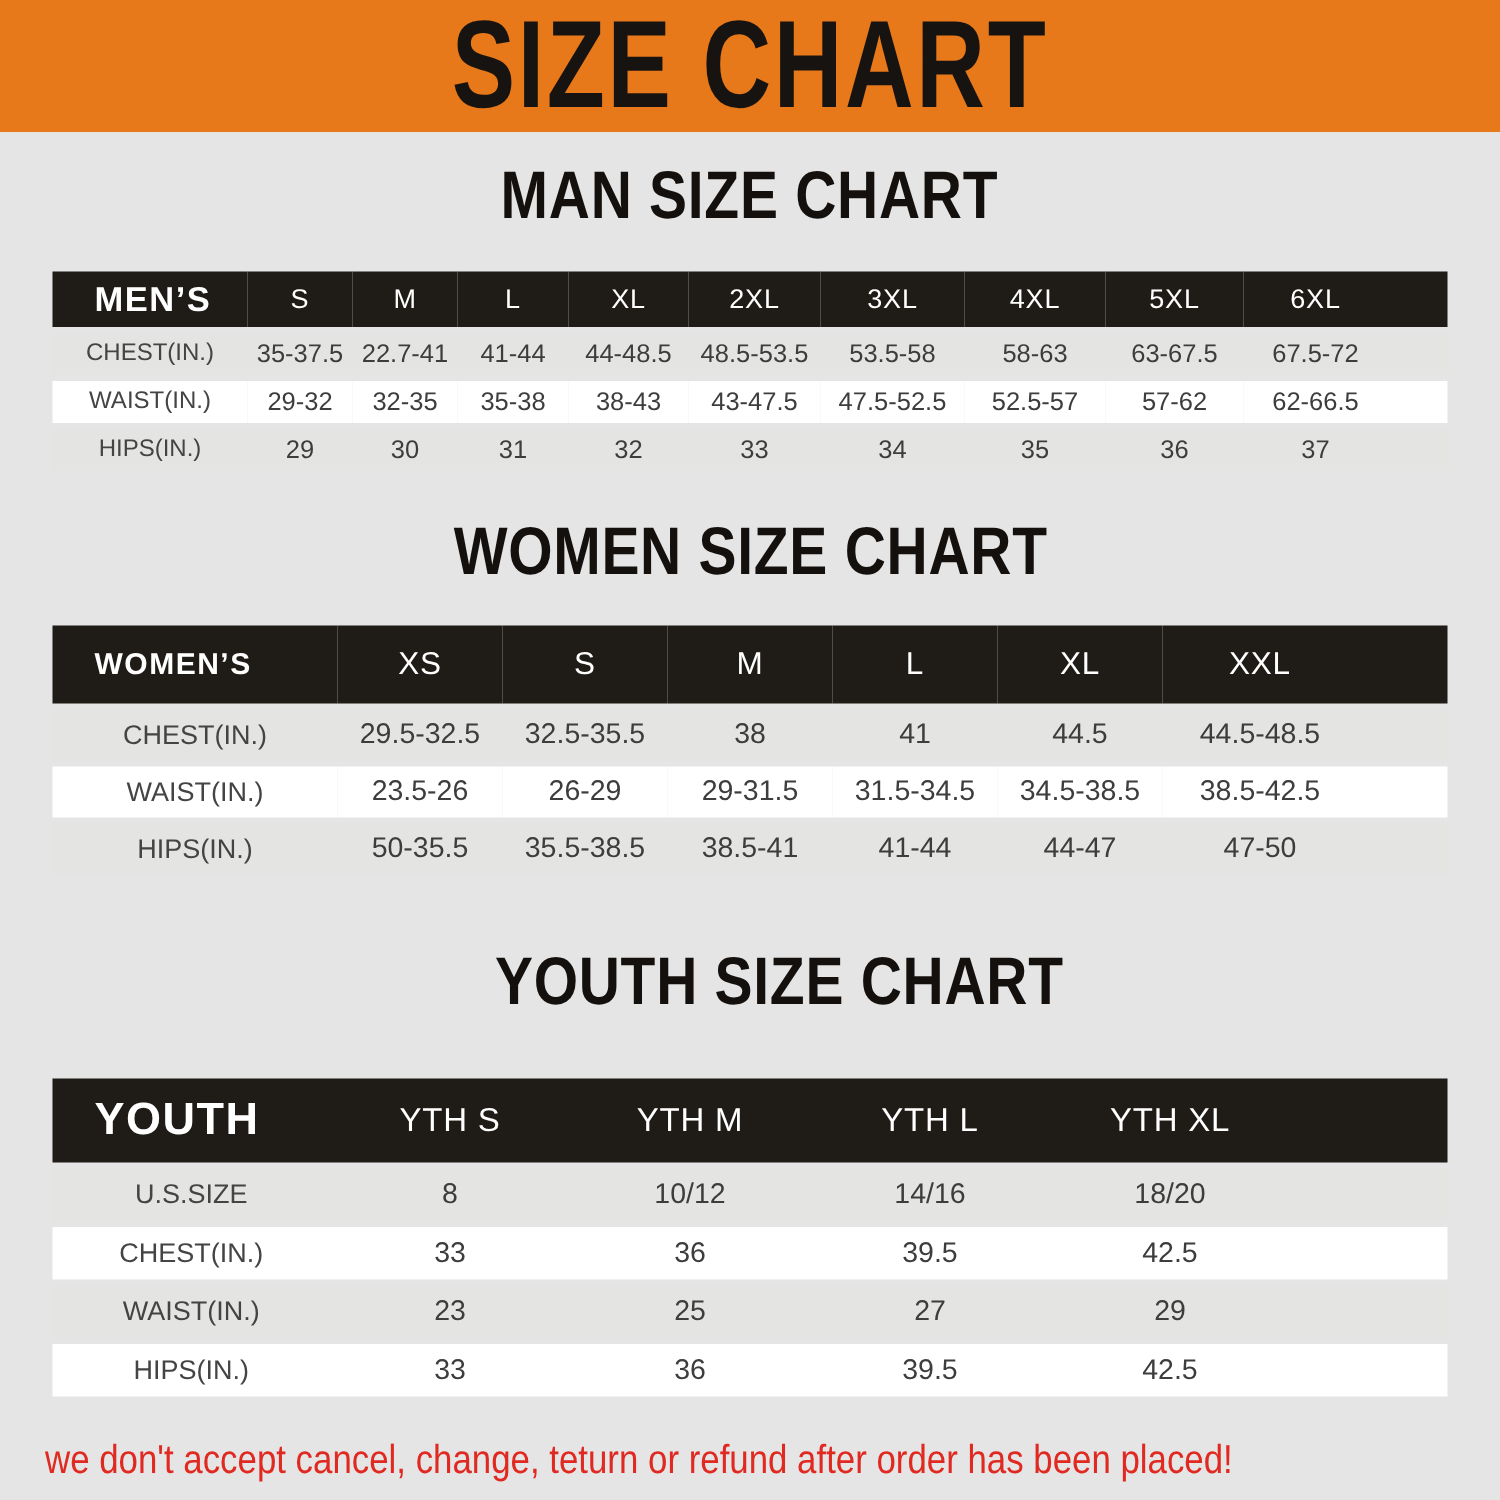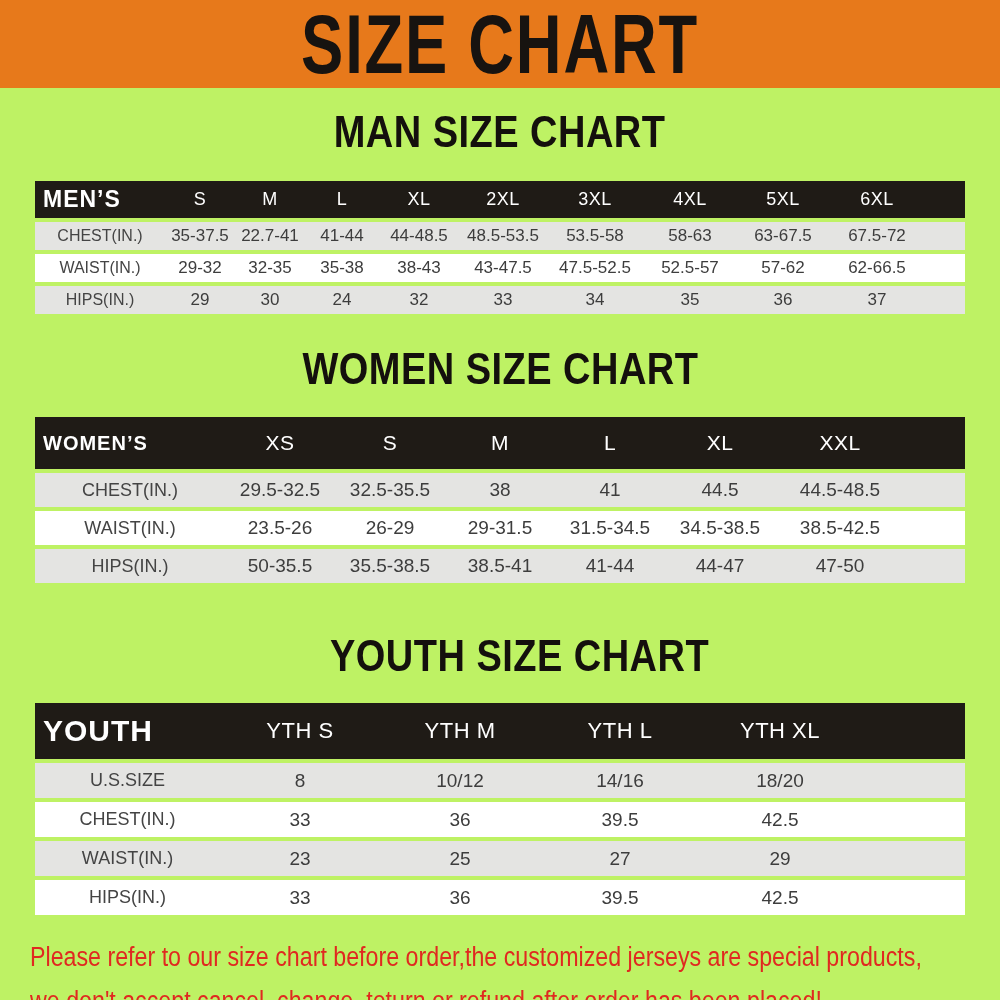--- a/index.html
+++ b/index.html
@@ -1,37 +1,37 @@
 <!DOCTYPE html>
 <html style="--banner-bg: #E7791B; --header-bg: #1F1B16; --band-bg: #E4E4E2; --footer-red: #E02920;"><head>
 <meta charset="utf-8">
 <style>
   html,body{margin:0;padding:0;background:#ffffff;}
   body{width:1000px;height:1000px;overflow:hidden;font-family:"Liberation Sans",sans-serif;}
-  .page{width:1000px;height:1000px;position:relative;background:#bef264;}
+  .page{width:1000px;height:1000px;position:relative;background:#e5e5e5;}
 
   
   .banner{height:88px;background:var(--banner-bg,#E7791B);display:flex;align-items:center;justify-content:center;}
   .banner-title{display:inline-block;font-size:72px;font-weight:700;color:#171310;letter-spacing:2px;
                 transform:scale(0.88,1.15);white-space:nowrap;}
 
   
   .section-heading{margin:0;text-align:center;line-height:44px;color:#14100D;font-weight:700;}
   .h-inner{display:inline-block;font-size:40px;letter-spacing:0.5px;transform:scale(0.95,1.12);white-space:nowrap;}
   .hd-men{margin:21px 0 18px;}
   .hd-women{margin:28px 0 17px;}
-  .hd-youth{margin:46px 0 16px;padding-left:39px;}
+  .hd-youth{margin:46px 0 32px;padding-left:39px;}
 
   
   table.size-table{width:930px;margin:0 auto;border-collapse:separate;border-spacing:0 4px;
                    table-layout:fixed;text-align:center;}
   table.size-table th,table.size-table td{box-sizing:border-box;padding:0;}
   table.size-table thead tr{background:var(--header-bg,#1F1B16);}
   table.size-table thead th{color:#ffffff;font-weight:400;letter-spacing:0.5px;}
-  table.size-table th.corner{text-align:left;padding-left:8px;font-weight:700;letter-spacing:1px;color:#ffffff;}
+  table.size-table th.corner{text-align:left;padding-left:28px;font-weight:700;letter-spacing:1px;color:#ffffff;}
   table.size-table tr.band{background:var(--band-bg,#E4E4E2);}
   table.size-table tr.plain{background:#ffffff;}
   table.size-table td{color:#3D3D3D;}
   table.size-table td.row-label{color:#444444;}
 
   
   .t-men thead th{height:37px;font-size:18px;}
   .t-men th.corner{font-size:23px;}
   .t-men td{height:28px;font-size:17px;}
   .t-men td.row-label{font-size:16px;}
@@ -119,21 +119,21 @@
             <td>43-47.5</td>
             <td>47.5-52.5</td>
             <td>52.5-57</td>
             <td>57-62</td>
             <td>62-66.5</td>
           </tr>
           <tr class="band">
             <td class="row-label">HIPS(IN.)</td>
             <td>29</td>
             <td>30</td>
-            <td>24</td>
+            <td>31</td>
             <td>32</td>
             <td>33</td>
             <td>34</td>
             <td>35</td>
             <td>36</td>
             <td>37</td>
           </tr>
         </tbody>
       </table>
   </section>
@@ -227,17 +227,16 @@
             <td>33</td>
             <td>36</td>
             <td>39.5</td>
             <td>42.5</td>
           </tr>
         </tbody>
       </table>
   </section>
 
   <footer class="disclaimer">
-    <p><span class="line">Please refer to our size chart before order,the customized jerseys are special products,</span></p>
     <p><span class="line">we don't accept cancel, change, teturn or refund after order has been placed!</span></p>
   </footer>
 
 </div>
 
 </body></html>

